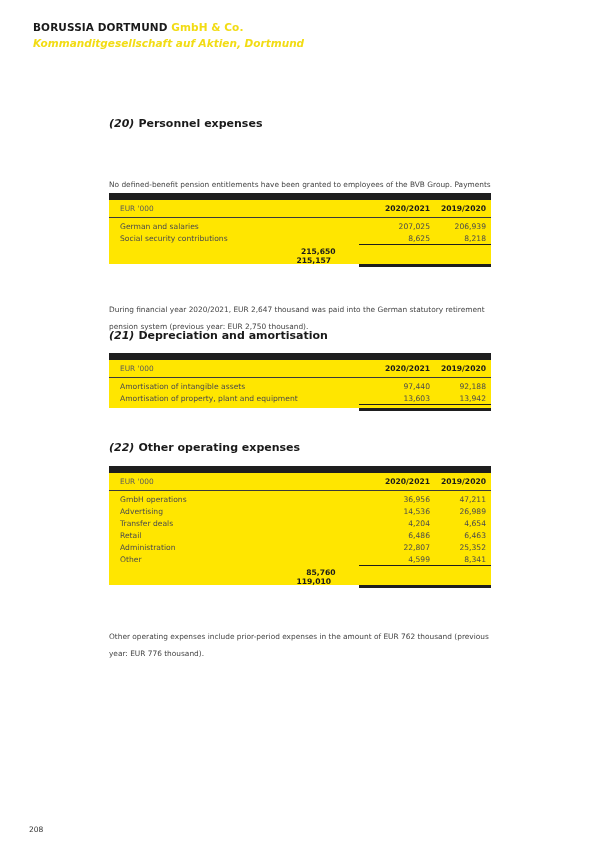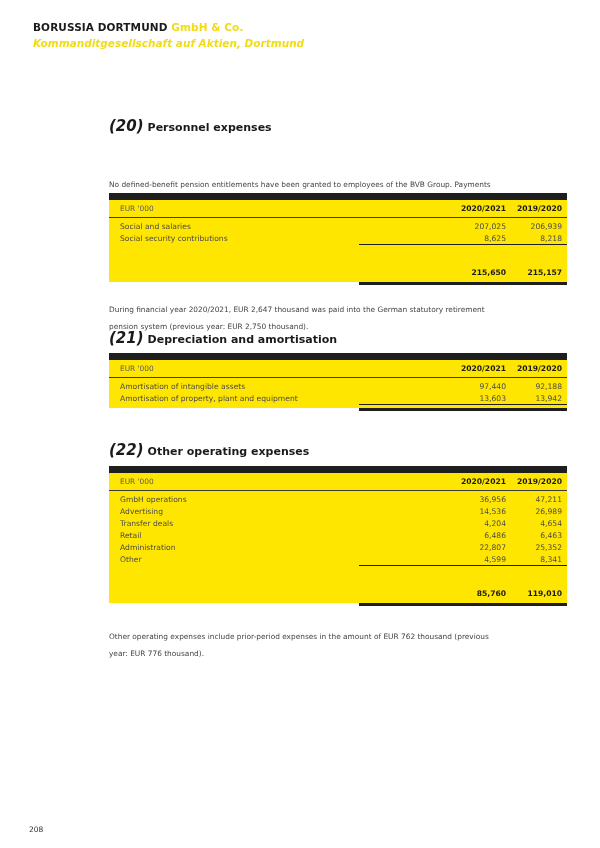--- a/index.html
+++ b/index.html
@@ -6,35 +6,35 @@
     body {
       width: 600px; height: 848px; background: #ffffff; position: relative; overflow: hidden;
       font-family: "DejaVu Sans", sans-serif; color: #3a3a3a;
     }
     .hdr { position: absolute; left: 33px; top: 19px; line-height: 16px; }
     .hdr .l1 { font-size: 10.5px; font-weight: bold; color: #1a1a1a; letter-spacing: 0.1px; }
     .hdr .l1 .y { color: #f2dc14; }
     .hdr .l2 { font-size: 10.5px; font-weight: bold; color: #f2dc14; font-style: italic; }
 
     .section-title { position: absolute; left: 109px; font-size: 11px; font-weight: bold; color: #1a1a1a; }
-    .section-title .num { font-style: italic; font-size: 15px; margin-right: 4px; font-weight: bold; }
+    .section-title .num { font-style: italic; font-size: 11px; margin-right: 4px; font-weight: bold; }
 
     .para { position: absolute; left: 109px; width: 382px; font-size: 7.4px; line-height: 17px; color: #444; margin-top: 32px; }
 
-    .tbl { position: absolute; left: 109px; width: 458px; }
+    .tbl { position: absolute; left: 109px; width: 382px; }
     .tbl .topbar { height: 7px; background: #1e1e1e; }
     .tbl .body { background: #ffe600; padding: 0 0 3px 0; }
     .tbl .row { display: flex; align-items: center; height: 12px; font-size: 7.6px; color: #4b4b4b; padding: 0 0 0 11px; }
     .tbl .row .lbl { flex: 1; }
     .tbl .row .v { width: 60px; text-align: right; }
     .tbl .row .v2 { width: 56px; text-align: right; padding-right: 5px; }
     .tbl .hrow { height: 17px; border-bottom: 1px solid #3a3a3a; margin-bottom: 2px; }
     .tbl .hrow .lbl { color: #5a5a5a; font-size: 7.4px; }
     .tbl .hrow .v, .tbl .hrow .v2 { font-weight: bold; color: #1a1a1a; font-size: 7.6px; }
-    .tbl .totrow { height: 14px; margin-top: 20px; }
+    .tbl .totrow { height: 14px; margin-top: 2px; flex-direction: column; }
     .tbl .totline { margin-left: 250px; border-top: 1px solid #1e1e1e; }
     .tbl .totrow .v, .tbl .totrow .v2 { font-weight: bold; color: #1a1a1a; }
     .tbl .bottombar { margin-left: 250px; height: 3px; background: #1e1e1e; }
 
     .page-num { position: absolute; left: 29px; top: 825px; font-size: 7.5px; color: #333; }
   </style>
 </head>
 <body>
 
 <div class="hdr">
@@ -52,21 +52,21 @@
 
 <div class="tbl" style="top:193px;">
   <div class="topbar"></div>
   <div class="body">
     <div class="row hrow">
       <span class="lbl">EUR '000</span>
       <span class="v">2020/2021</span>
       <span class="v2">2019/2020</span>
     </div>
     <div class="row">
-      <span class="lbl">Social and salaries</span>
+      <span class="lbl">German and salaries</span>
       <span class="v">207,025</span>
       <span class="v2">206,939</span>
     </div>
     <div class="row">
       <span class="lbl">Social security contributions</span>
       <span class="v">8,625</span>
       <span class="v2">8,218</span>
     </div>
     <div class="totline"></div>
     <div class="row totrow">

